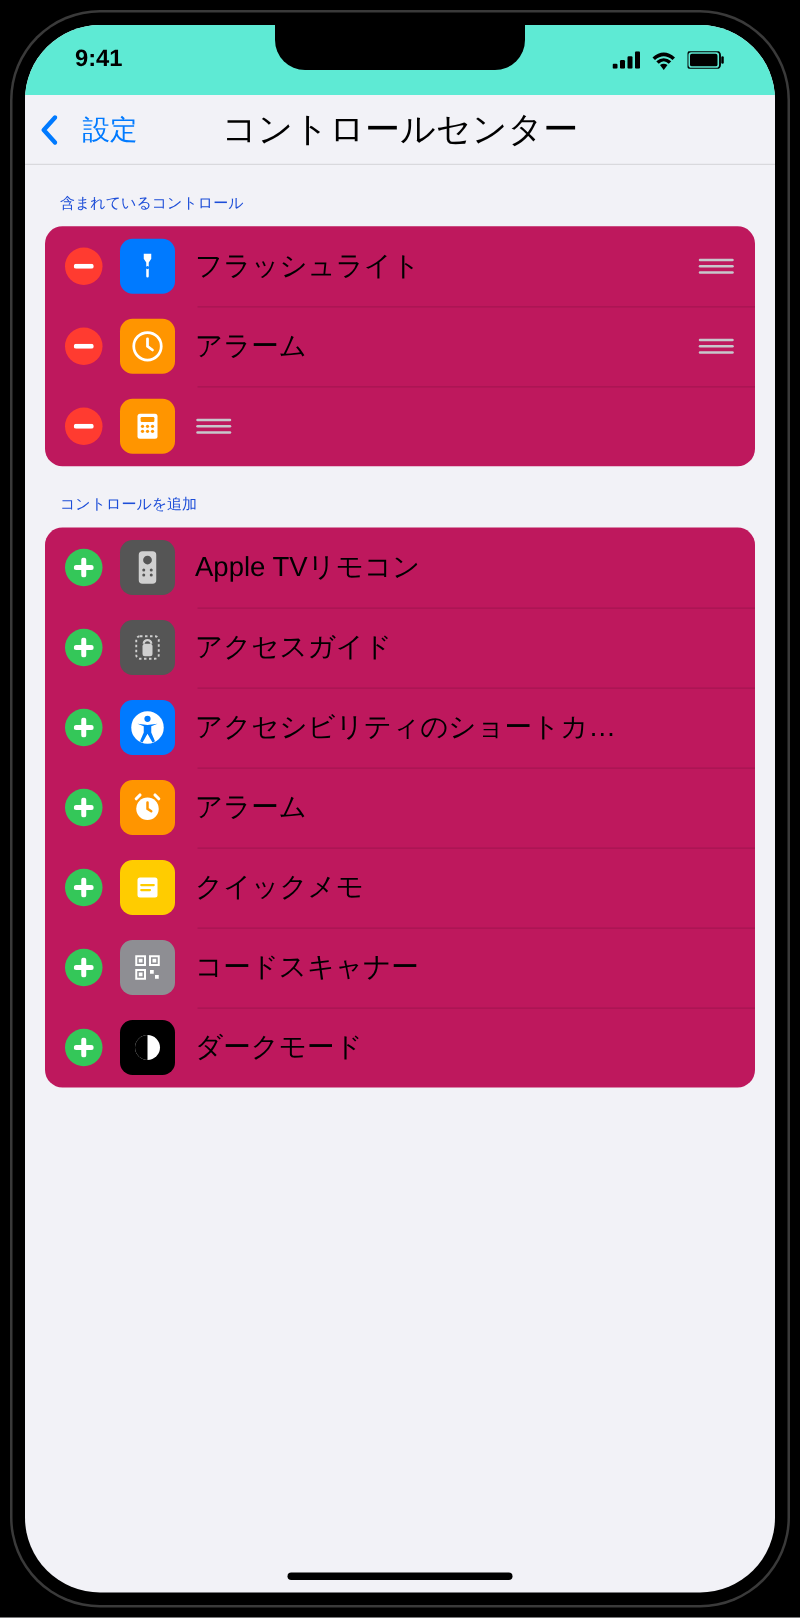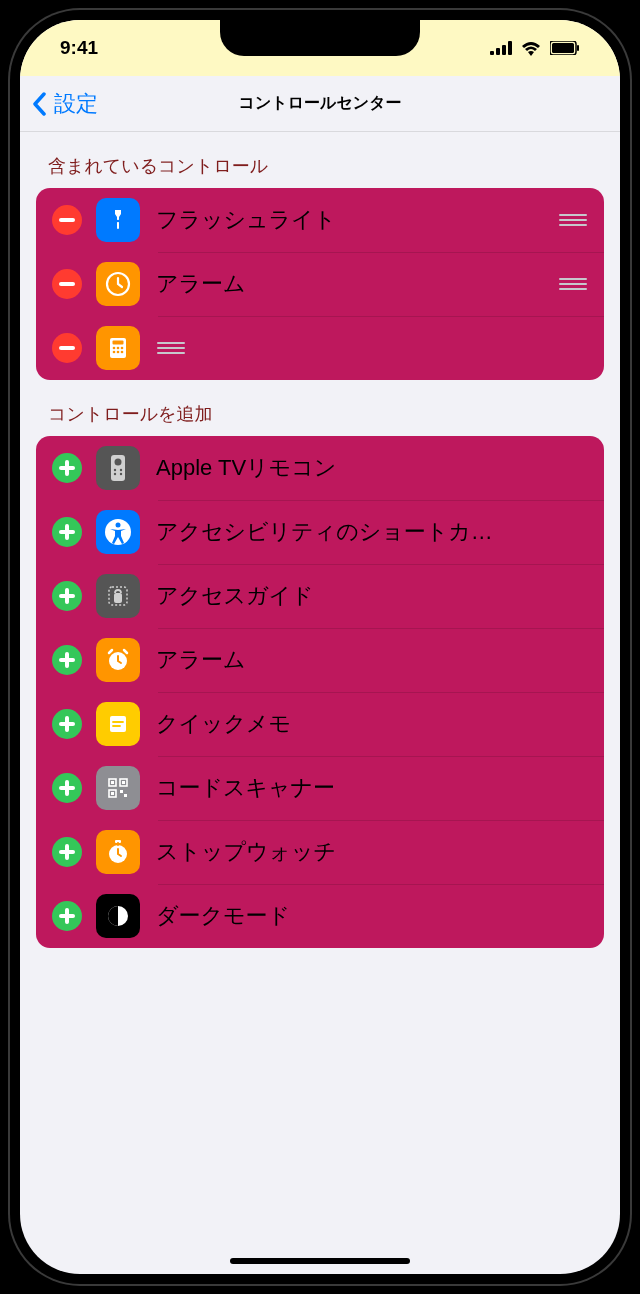--- a/index.html
+++ b/index.html
@@ -38,57 +38,57 @@
       background: #000;
       border-radius: 0 0 24px 24px;
       z-index: 100;
     }
     .status-bar {
       height: 56px;
       display: flex;
       justify-content: space-between;
       align-items: center;
       padding: 0 40px;
-      background: #fef9c3;
+      background: #5eead4;
       font-weight: 600;
       font-size: 19px;
     }
     .status-right { display: flex; gap: 8px; align-items: center; }
     .nav-bar {
       height: 56px;
       display: flex;
       align-items: center;
       padding: 0 12px;
       background: #f2f2f7;
       position: relative;
       border-bottom: 0.5px solid rgba(0,0,0,0.1);
     }
     .back-btn {
       display: flex;
       align-items: center;
       color: #007aff;
       font-size: 22px;
-      gap: 8px;
+      gap: 20px;
     }
     .nav-title {
       position: absolute;
       left: 50%;
       transform: translateX(-50%);
-      font-size: 16px;
-      font-weight: 700;
+      font-size: 28px;
+      font-weight: 400;
     }
     .content {
       height: calc(100% - 112px);
       overflow-y: hidden;
       padding-bottom: 20px;
     }
     .section-header {
       padding: 22px 28px 10px;
-      font-size: 18px;
-      color: #7f1d1d;
+      font-size: 12px;
+      color: #1d4ed8;
     }
     .list {
       background: #be185d;
       border-radius: 14px;
       margin: 0 16px;
       overflow: hidden;
     }
     .row {
       display: flex;
       align-items: center;
@@ -277,44 +277,44 @@
             </div>
             <div class="row-label">Apple TVリモコン</div>
           </div>
           <div class="row">
             <div class="action-btn add">
               <svg width="16" height="16" viewBox="0 0 16 16">
                 <rect x="6" width="4" height="16" rx="2" fill="#fff"></rect>
                 <rect y="6" width="16" height="4" rx="2" fill="#fff"></rect>
               </svg>
             </div>
+            <div class="app-icon" style="background: rgb(85, 85, 85);">
+              <svg width="28" height="28" viewBox="0 0 28 28">
+                <rect x="5" y="5" width="18" height="18" rx="3" fill="none" stroke="#d0d0d0" stroke-width="1.5" stroke-dasharray="2 2"></rect>
+                <rect x="10" y="11" width="8" height="10" rx="2" fill="#d0d0d0"></rect>
+                <path d="M11 11a3 3 0 016 0" fill="none" stroke="#d0d0d0" stroke-width="1.8"></path>
+              </svg>
+            </div>
+            <div class="row-label">アクセスガイド</div>
+          </div>
+          <div class="row">
+            <div class="action-btn add">
+              <svg width="16" height="16" viewBox="0 0 16 16">
+                <rect x="6" width="4" height="16" rx="2" fill="#fff"></rect>
+                <rect y="6" width="16" height="4" rx="2" fill="#fff"></rect>
+              </svg>
+            </div>
             <div class="app-icon" style="background: rgb(0, 122, 255);">
               <svg width="30" height="30" viewBox="0 0 30 30">
                 <circle cx="15" cy="15" r="13" fill="#fff"></circle>
                 <circle cx="15" cy="8" r="2.5" fill="#007aff"></circle>
                 <path d="M7 12l8 1 8-1-5 2v5l3 7-2 1-4-7-4 7-2-1 3-7v-5z" fill="#007aff"></path>
               </svg>
             </div>
             <div class="row-label">アクセシビリティのショートカ…</div>
-          </div>
-          <div class="row">
-            <div class="action-btn add">
-              <svg width="16" height="16" viewBox="0 0 16 16">
-                <rect x="6" width="4" height="16" rx="2" fill="#fff"></rect>
-                <rect y="6" width="16" height="4" rx="2" fill="#fff"></rect>
-              </svg>
-            </div>
-            <div class="app-icon" style="background: rgb(85, 85, 85);">
-              <svg width="28" height="28" viewBox="0 0 28 28">
-                <rect x="5" y="5" width="18" height="18" rx="3" fill="none" stroke="#d0d0d0" stroke-width="1.5" stroke-dasharray="2 2"></rect>
-                <rect x="10" y="11" width="8" height="10" rx="2" fill="#d0d0d0"></rect>
-                <path d="M11 11a3 3 0 016 0" fill="none" stroke="#d0d0d0" stroke-width="1.8"></path>
-              </svg>
-            </div>
-            <div class="row-label">アクセスガイド</div>
           </div>
           <div class="row">
             <div class="action-btn add">
               <svg width="16" height="16" viewBox="0 0 16 16">
                 <rect x="6" width="4" height="16" rx="2" fill="#fff"></rect>
                 <rect y="6" width="16" height="4" rx="2" fill="#fff"></rect>
               </svg>
             </div>
             <div class="app-icon" style="background: rgb(255, 149, 0);">
               <svg width="28" height="28" viewBox="0 0 28 28">
@@ -361,36 +361,20 @@
             </div>
             <div class="row-label">コードスキャナー</div>
           </div>
           <div class="row">
             <div class="action-btn add">
               <svg width="16" height="16" viewBox="0 0 16 16">
                 <rect x="6" width="4" height="16" rx="2" fill="#fff"></rect>
                 <rect y="6" width="16" height="4" rx="2" fill="#fff"></rect>
               </svg>
             </div>
-            <div class="app-icon" style="background: rgb(255, 149, 0);">
-              <svg width="26" height="28" viewBox="0 0 26 28">
-                <circle cx="13" cy="16" r="9" fill="#fff"></circle>
-                <rect x="10" y="2" width="6" height="3" rx="1" fill="#fff"></rect>
-                <path d="M13 5v2M13 11v5l3 2" stroke="#ff9500" stroke-width="2" fill="none" stroke-linecap="round"></path>
-              </svg>
-            </div>
-            <div class="row-label">ストップウォッチ</div>
-          </div>
-          <div class="row">
-            <div class="action-btn add">
-              <svg width="16" height="16" viewBox="0 0 16 16">
-                <rect x="6" width="4" height="16" rx="2" fill="#fff"></rect>
-                <rect y="6" width="16" height="4" rx="2" fill="#fff"></rect>
-              </svg>
-            </div>
             <div class="app-icon" style="background: rgb(0, 0, 0);">
               <svg width="26" height="26" viewBox="0 0 26 26">
                 <circle cx="13" cy="13" r="10" fill="#fff"></circle>
                 <path d="M13 3a10 10 0 000 20z" fill="#000"></path>
               </svg>
             </div>
             <div class="row-label">ダークモード</div>
           </div>
         </div>
     </div>

